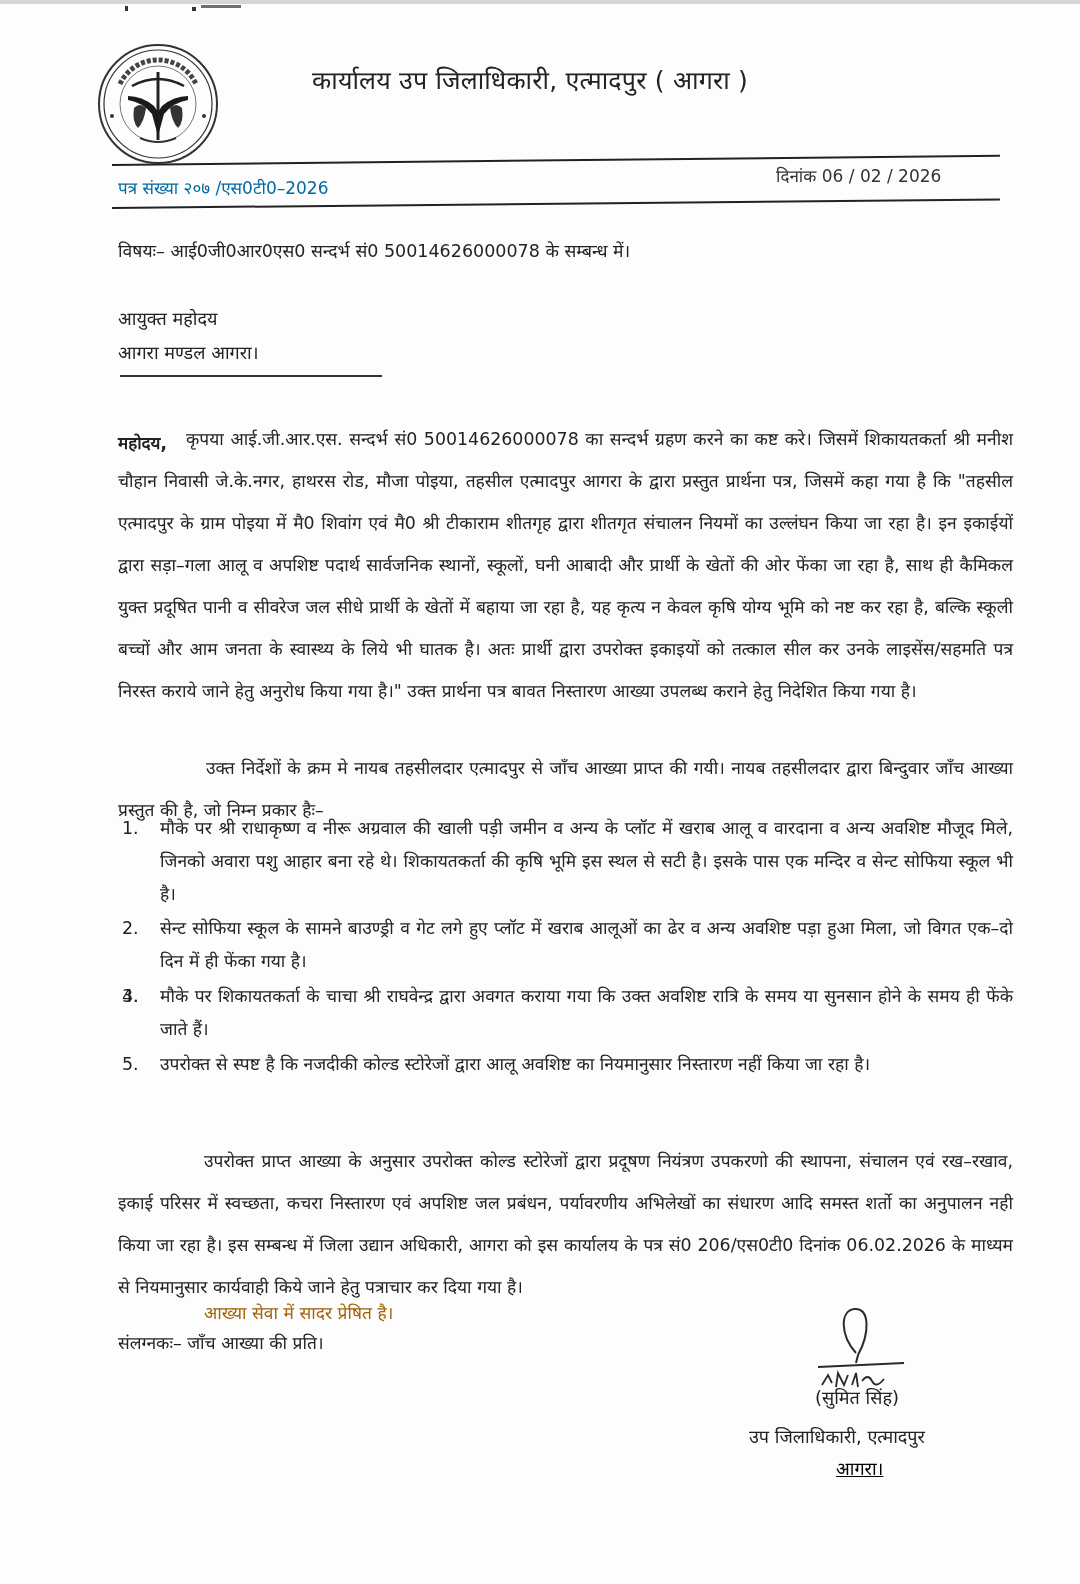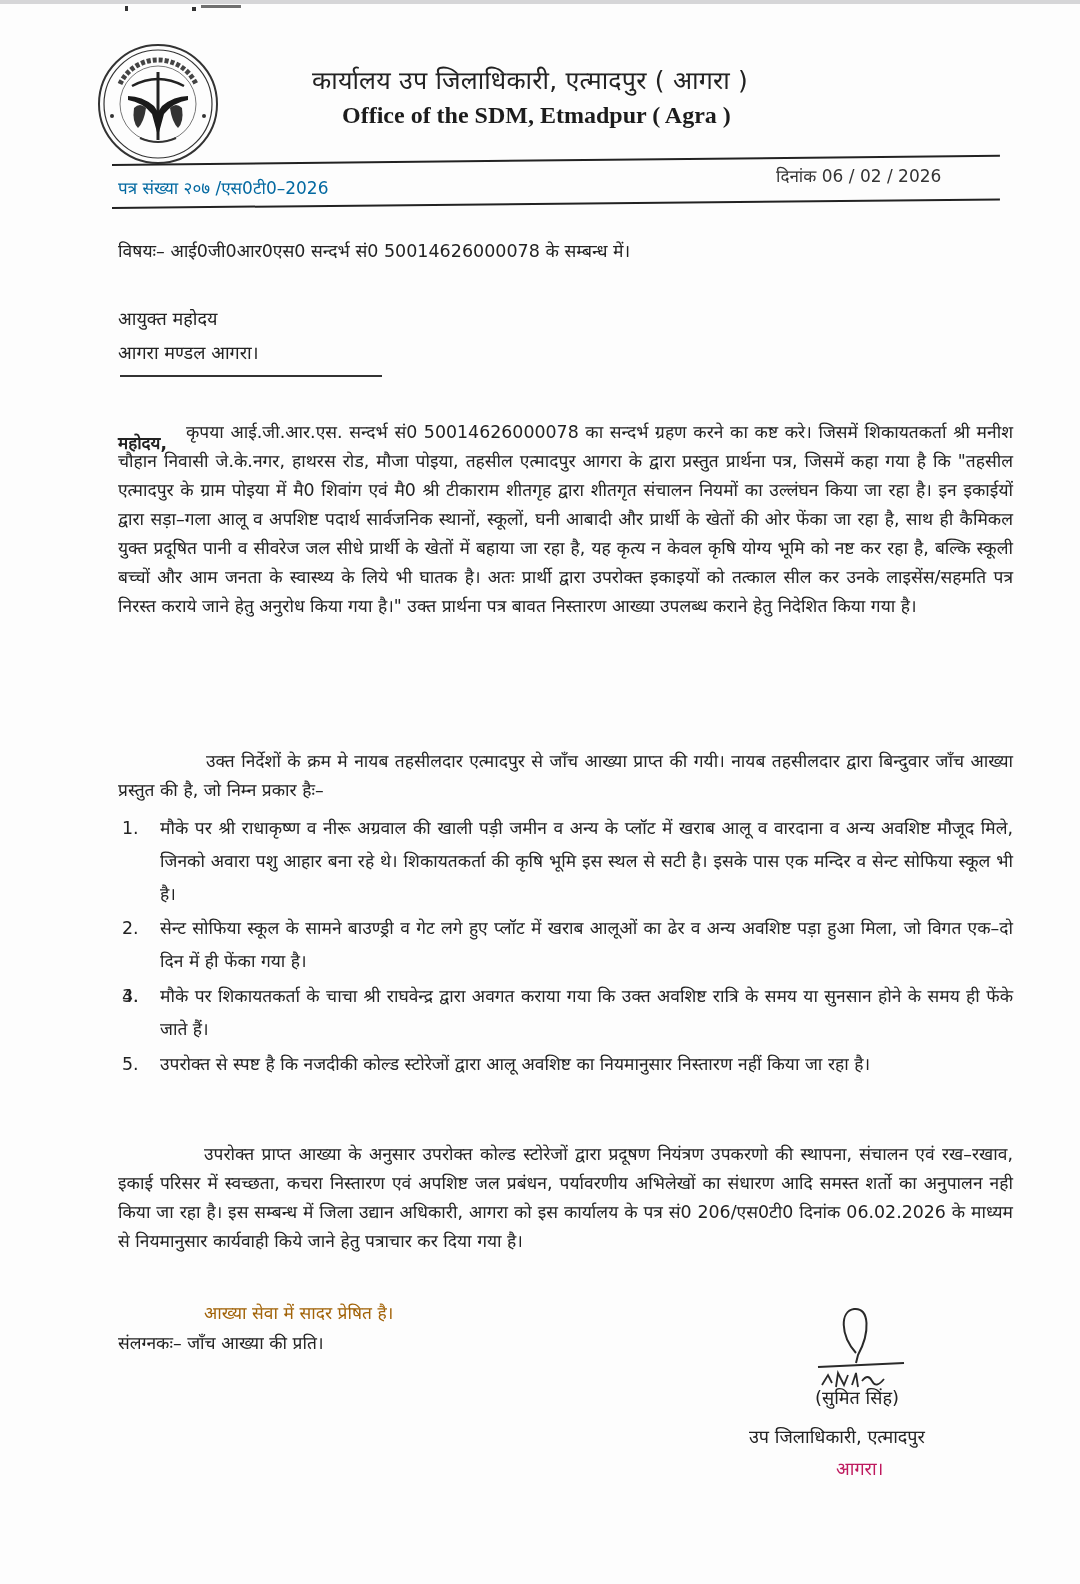--- a/index.html
+++ b/index.html
@@ -28,37 +28,37 @@
 
     .subject { position: absolute; left: 118px; top: 238px; font-size: 17.5px; color: #222; }
     .addr { position: absolute; left: 118px; font-size: 18px; color: #222; }
     .addr1 { top: 306px; }
     .addr2 { top: 340px; }
     .shortrule { position: absolute; left: 120px; top: 375px; width: 262px; height: 2px; background: #333; }
     .salute { position: absolute; left: 118px; top: 398px; font-size: 17px; font-weight: bold; color: #222; margin-top: 33px; }
 
     .body {
       position: absolute; left: 118px; width: 895px;
-      font-size: 17.4px; line-height: 29px; text-align: justify; color: #222;
+      font-size: 17.4px; line-height: 42px; text-align: justify; color: #222;
     }
     .para1 { top: 418px; text-indent: 68px; }
     .para2 { top: 747px; text-indent: 88px; }
 
     .list { position: absolute; left: 118px; top: 812px; width: 895px; margin: 0; padding: 0; list-style: none; }
     .list li { position: relative; padding-left: 42px; font-size: 17.4px; line-height: 32.8px; text-align: justify; color: #222; margin-bottom: 2px; }
     .list li .num { position: absolute; left: 4px; top: 0; width: 30px; }
 
     .para3 { top: 1140px; text-indent: 86px; }
     .forward { position: absolute; left: 204px; top: 1300px; font-size: 17.4px; color: #a16207; }
     .encl { position: absolute; left: 118px; top: 1330px; font-size: 17.4px; color: #222; }
 
     .signature { position: absolute; left: 800px; top: 1305px; width: 130px; height: 110px; }
     .sign-name { position: absolute; left: 815px; top: 1385px; font-size: 18px; color: #222; }
     .sign-desig { position: absolute; left: 749px; top: 1424px; font-size: 18px; color: #222; }
-    .sign-place { position: absolute; left: 836px; top: 1456px; font-size: 18px; color: #be185d; }
+    .sign-place { position: absolute; left: 836px; top: 1456px; font-size: 18px; color: #000000; text-decoration: underline; }
   </style>
 </head>
 <body>
 
 <div class="topstrip"></div>
 <div class="topmarks">
   <span style="left:0;top:2px;width:3px;height:5px;"></span>
   <span style="left:67px;top:3px;width:4px;height:4px;"></span>
   <span style="left:76px;top:1px;width:40px;height:3px;opacity:.7;"></span>
 </div>
@@ -76,21 +76,20 @@
       <path d="M62 30 L62 98" stroke="#222" stroke-width="3"></path>
       <path d="M36 44 Q62 30 88 44" fill="none" stroke="#222" stroke-width="2.5"></path>
       <path d="M32 54 Q46 54 58 64 L62 70 L66 64 Q78 54 92 54 L92 58 Q78 60 68 72 L62 94 L56 72 Q46 60 32 58 Z" fill="#1a1a1a"></path>
       <path d="M38 66 q6 -6 12 0 q-2 14 -8 20 q-6 -6 -4 -20z" fill="#333"></path>
       <path d="M86 66 q-6 -6 -12 0 q2 14 8 20 q6 -6 4 -20z" fill="#333"></path>
       <path d="M44 96 q18 8 36 0" fill="none" stroke="#333" stroke-width="2"></path>
     </svg>
   </div>
 
   <div class="head-hi">कार्यालय उप जिलाधिकारी, एत्मादपुर ( आगरा )</div>
-  <div class="head-en">Office of the SDM, Etmadpur ( Agra )</div>
 
   <div class="rule rule1"></div>
   <div class="refno">पत्र संख्या २०७ /एस0टी0–2026</div>
   <div class="dateline">दिनांक 06 / 02 / 2026</div>
   <div class="rule rule2"></div>
 
   <div class="subject">विषयः– आई0जी0आर0एस0 सन्दर्भ सं0 50014626000078 के सम्बन्ध में।</div>
 
   <div class="addr addr1">आयुक्त महोदय</div>
   <div class="addr addr2">आगरा मण्डल आगरा।</div>

